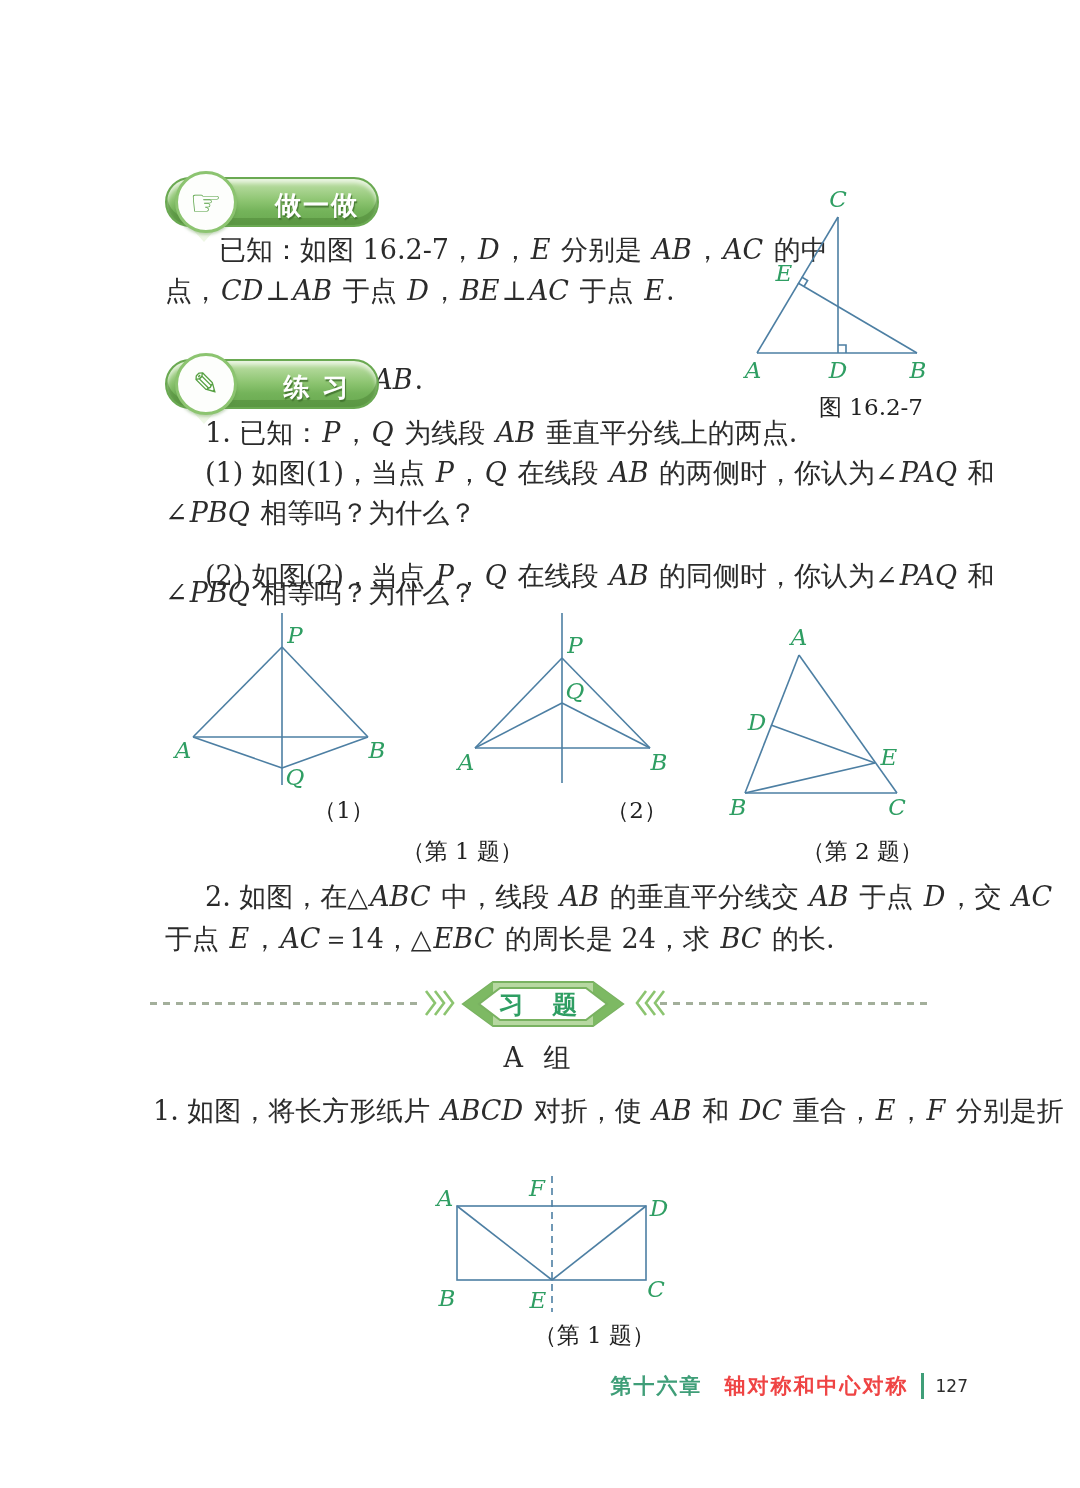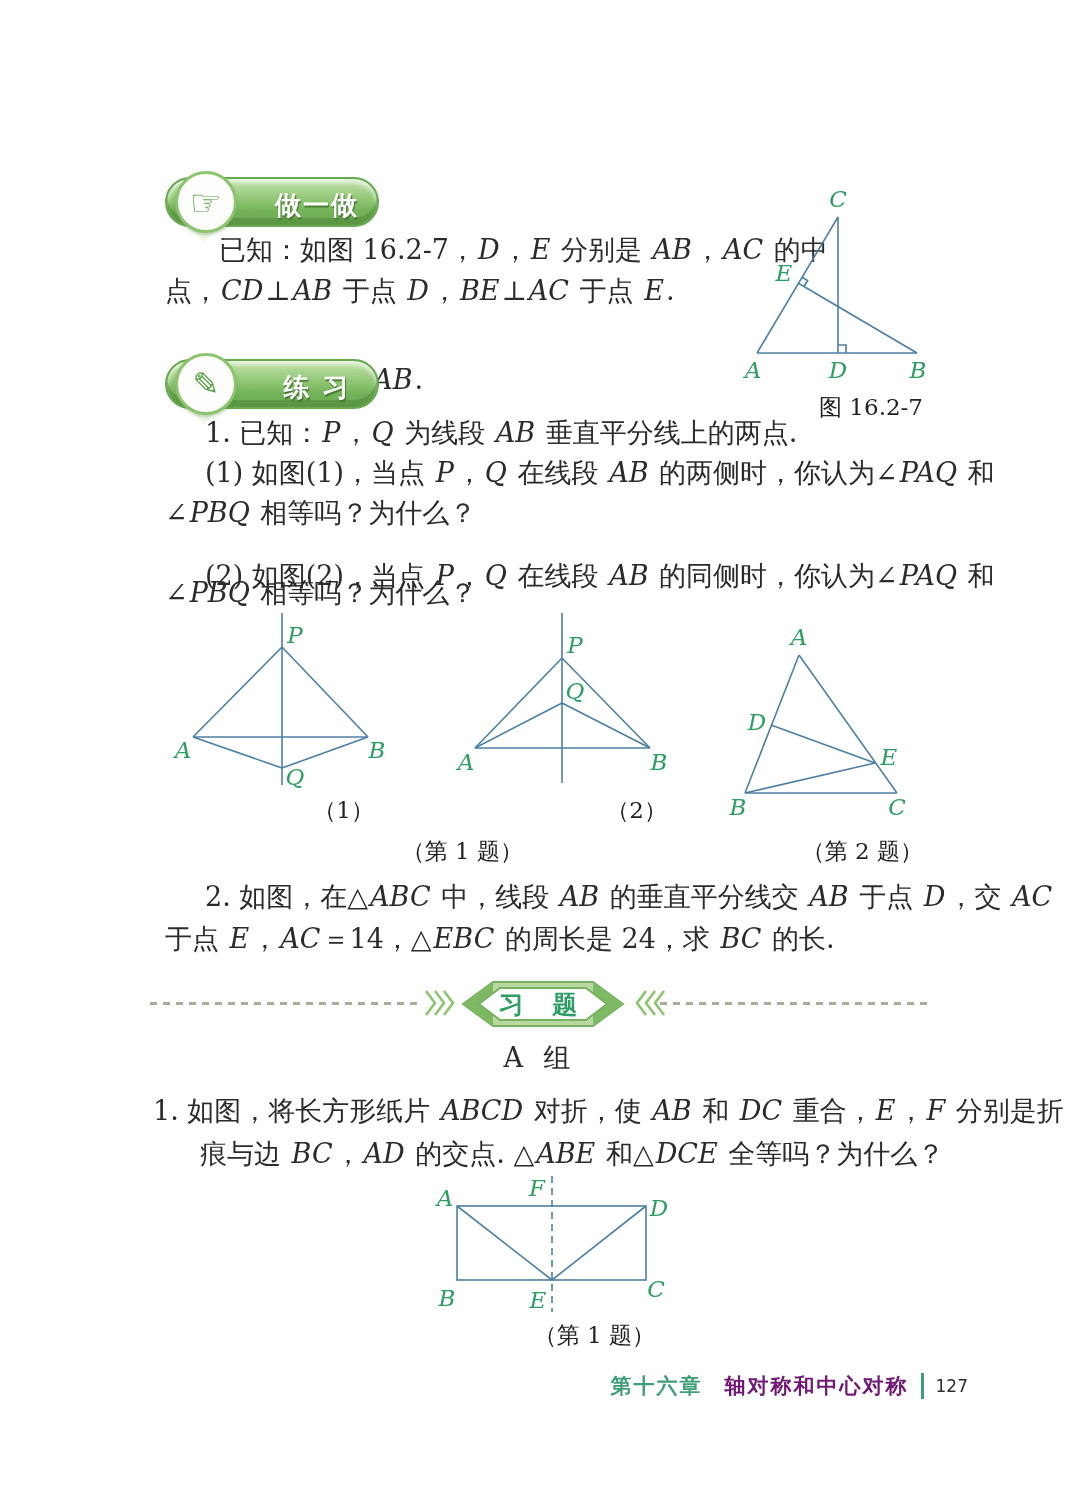--- a/index.html
+++ b/index.html
@@ -58,21 +58,21 @@
   .group-label { position:absolute; left:390px; top:1040px; width:300px; text-align:center;
     font-size:27px; letter-spacing:6px; }
   
   .footer {
     position:absolute; top:1372px; right:112px;
     display:flex; align-items:center;
     font-family:"DejaVu Sans","Liberation Sans",sans-serif;
     text-align:center;
   }
   .footer .chap   { color:#3f9e78; font-size:21px; font-weight:600; letter-spacing:2px; }
-  .footer .title  { color:#701a75; font-size:21px; font-weight:600; letter-spacing:2px; margin-left:22px; }
+  .footer .title  { color:#ef4444; font-size:21px; font-weight:600; letter-spacing:2px; margin-left:22px; }
   .footer .sep    { width:3px; height:26px; background:#3f9e78; margin:0 12px; }
   .footer .pagenum{ color:#2d2d2d; font-size:17px; }
 </style>
 </head>
 <body>
 
 <div class="page">
 
   <div class="banner" style="left:165px; top:177px;">
     <div class="tail"></div>
@@ -174,21 +174,20 @@
     <polygon points="8,24 38,2 138,2 168,24 138,46 38,46" fill="#b7d8a1" stroke="#79b261" stroke-width="2"></polygon>
     <polygon points="8,24 38,2 38,46" fill="#7db963"></polygon>
     <polygon points="168,24 138,2 138,46" fill="#7db963"></polygon>
     <polygon points="24,24 45,8 131,8 152,24 131,40 45,40" fill="#ffffff" stroke="#79b261" stroke-width="2"></polygon>
     <text x="88" y="33" text-anchor="middle" style="font:bold 25px 'DejaVu Sans','Liberation Sans',sans-serif; font-style:normal; fill:#2f9e63; letter-spacing:10px;">习 题</text>
   </svg>
 
   <div class="group-label">A 组</div>
 
   <div class="textline mathline" style="left:153px; top:1090px;">1. 如图，将长方形纸片 <i>ABCD</i> 对折，使 <i>AB</i> 和 <i>DC</i> 重合，<i>E</i>，<i>F</i> 分别是折</div>
-  <div class="textline mathline" style="left:200px; top:1133px;">痕与边 <i>BC</i>，<i>AD</i> 的交点. △<i>ABE</i> 和△<i>DCE</i> 全等吗？为什么？</div>
 
   <svg class="fig" style="left:420px; top:1168px;" width="310" height="150" viewBox="0 0 310 150">
     <rect x="37" y="38" width="189" height="74"></rect>
     <line x1="132" y1="8" x2="132" y2="144" class="dash"></line>
     <line x1="37" y1="38" x2="132" y2="112"></line>
     <line x1="226" y1="38" x2="132" y2="112"></line>
     <text x="25" y="38">A</text>
     <text x="117" y="28">F</text>
     <text x="239" y="48">D</text>
     <text x="27" y="138">B</text>

